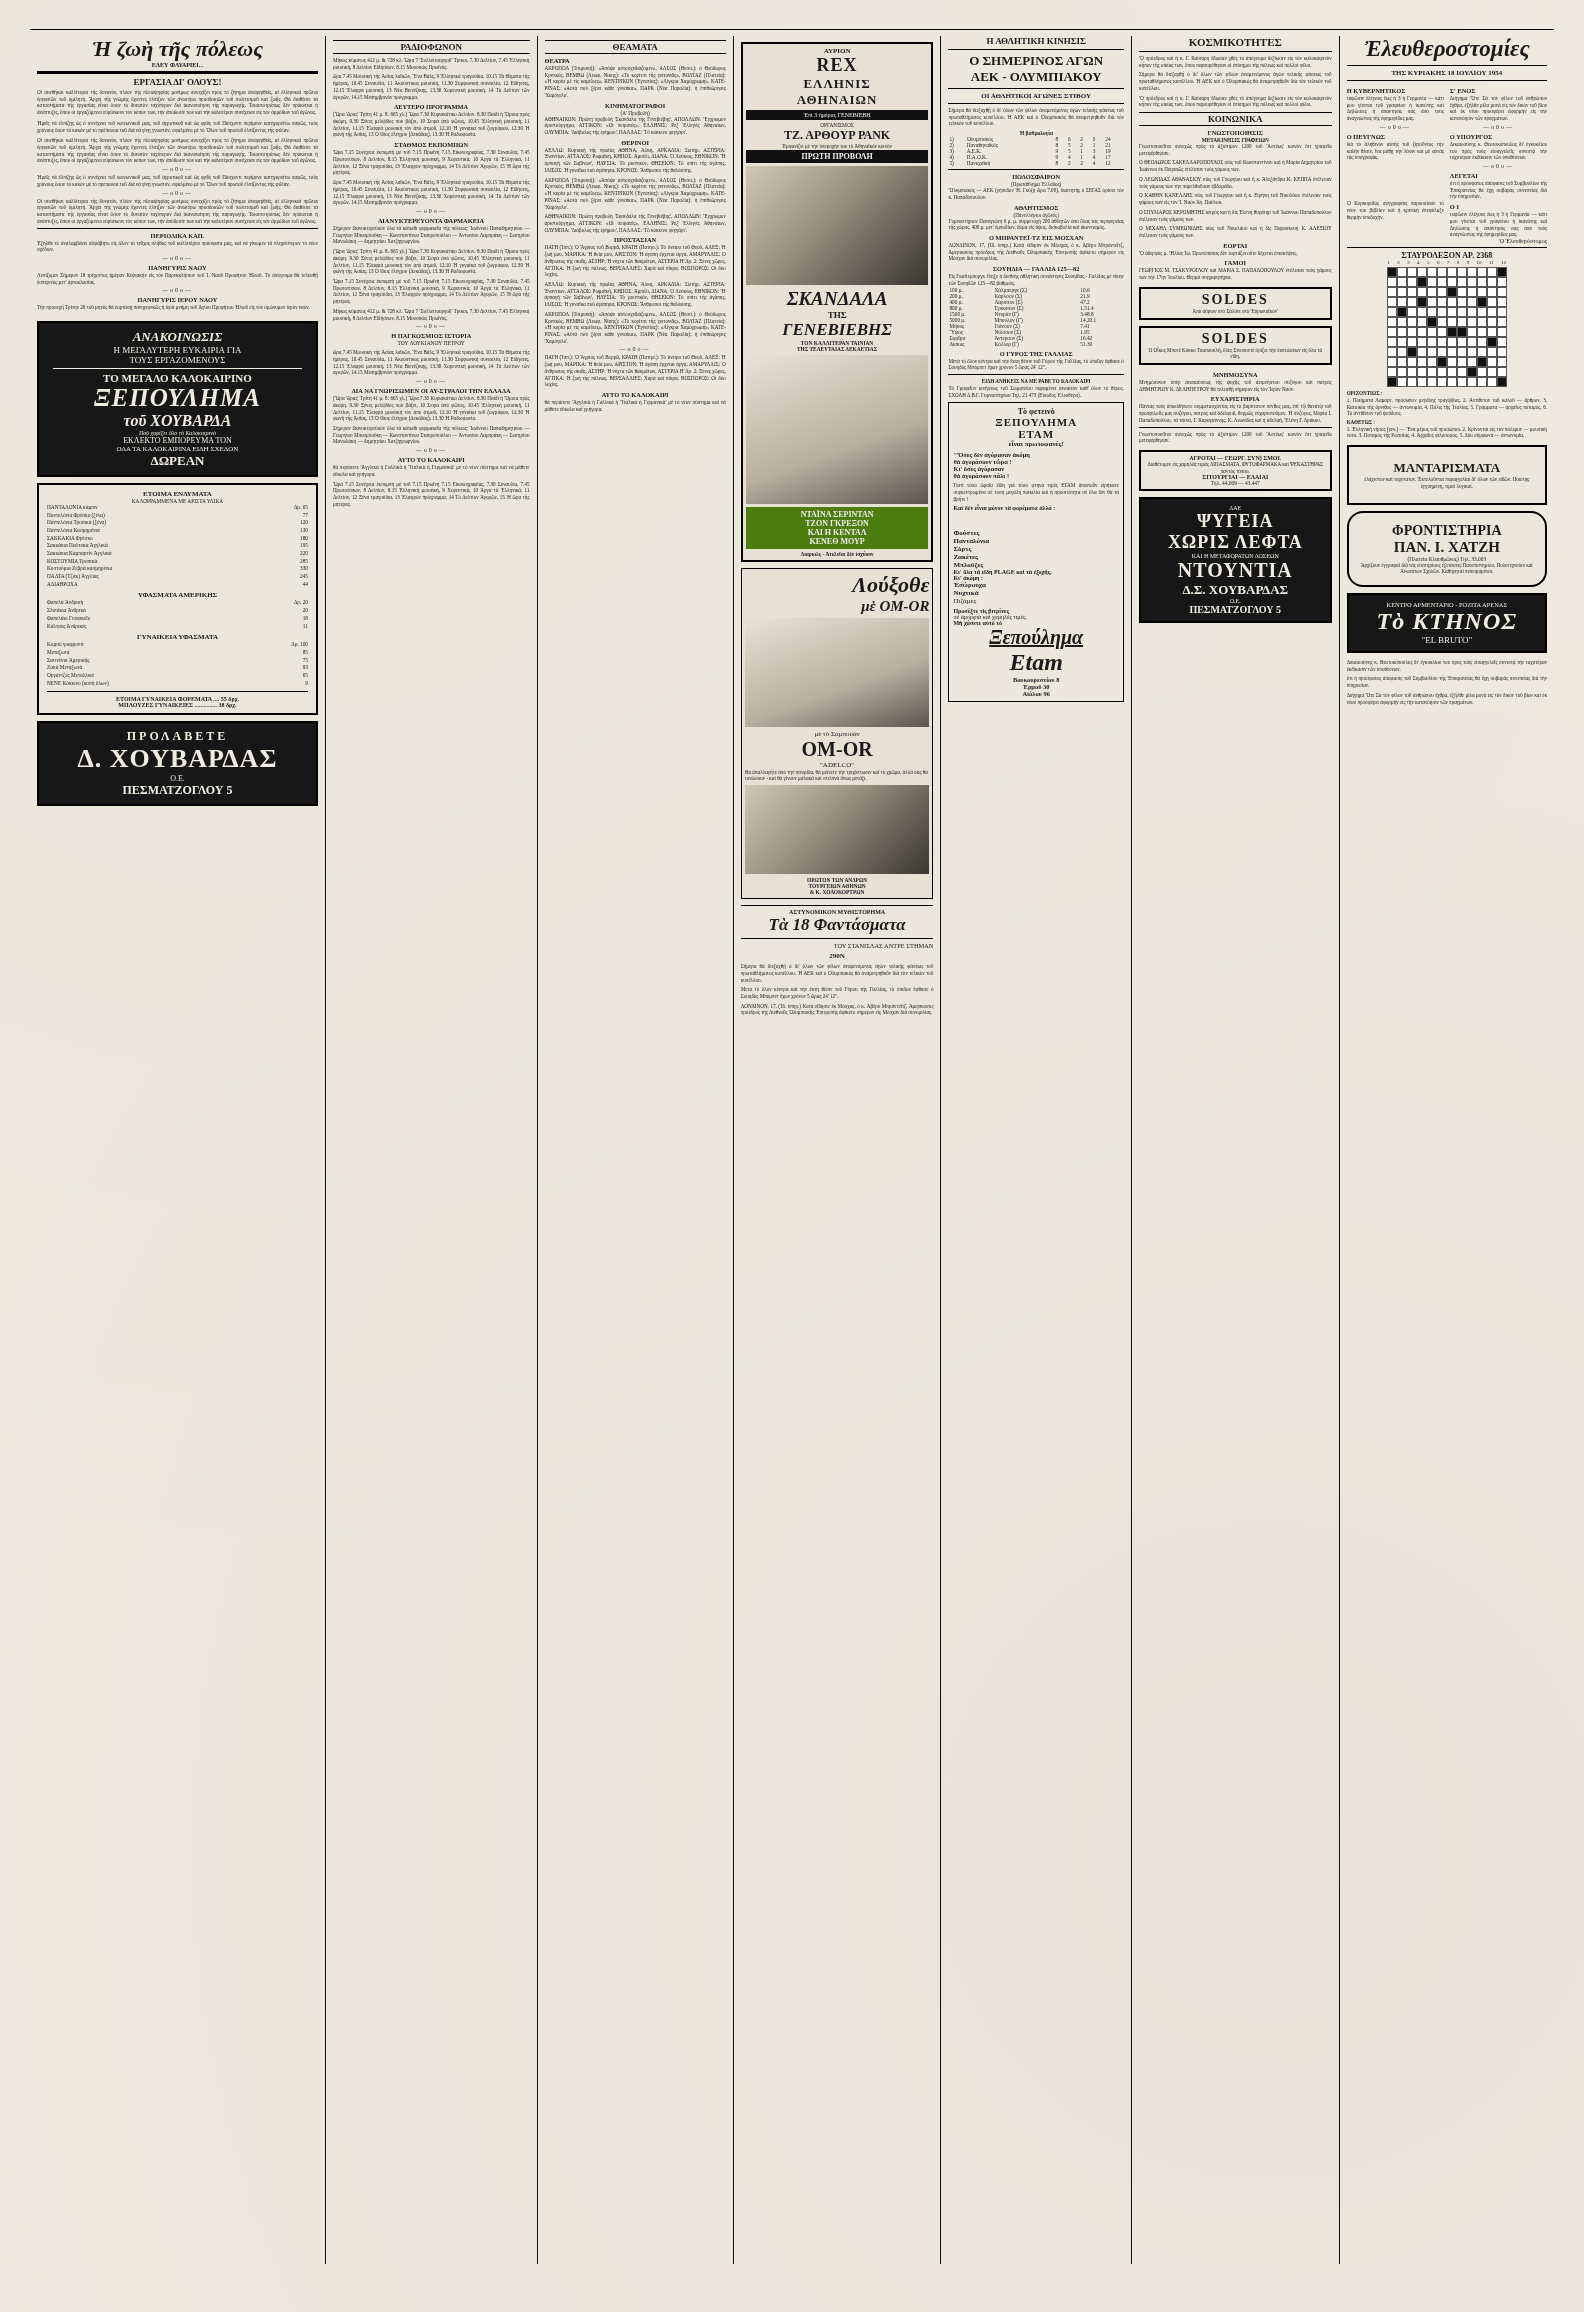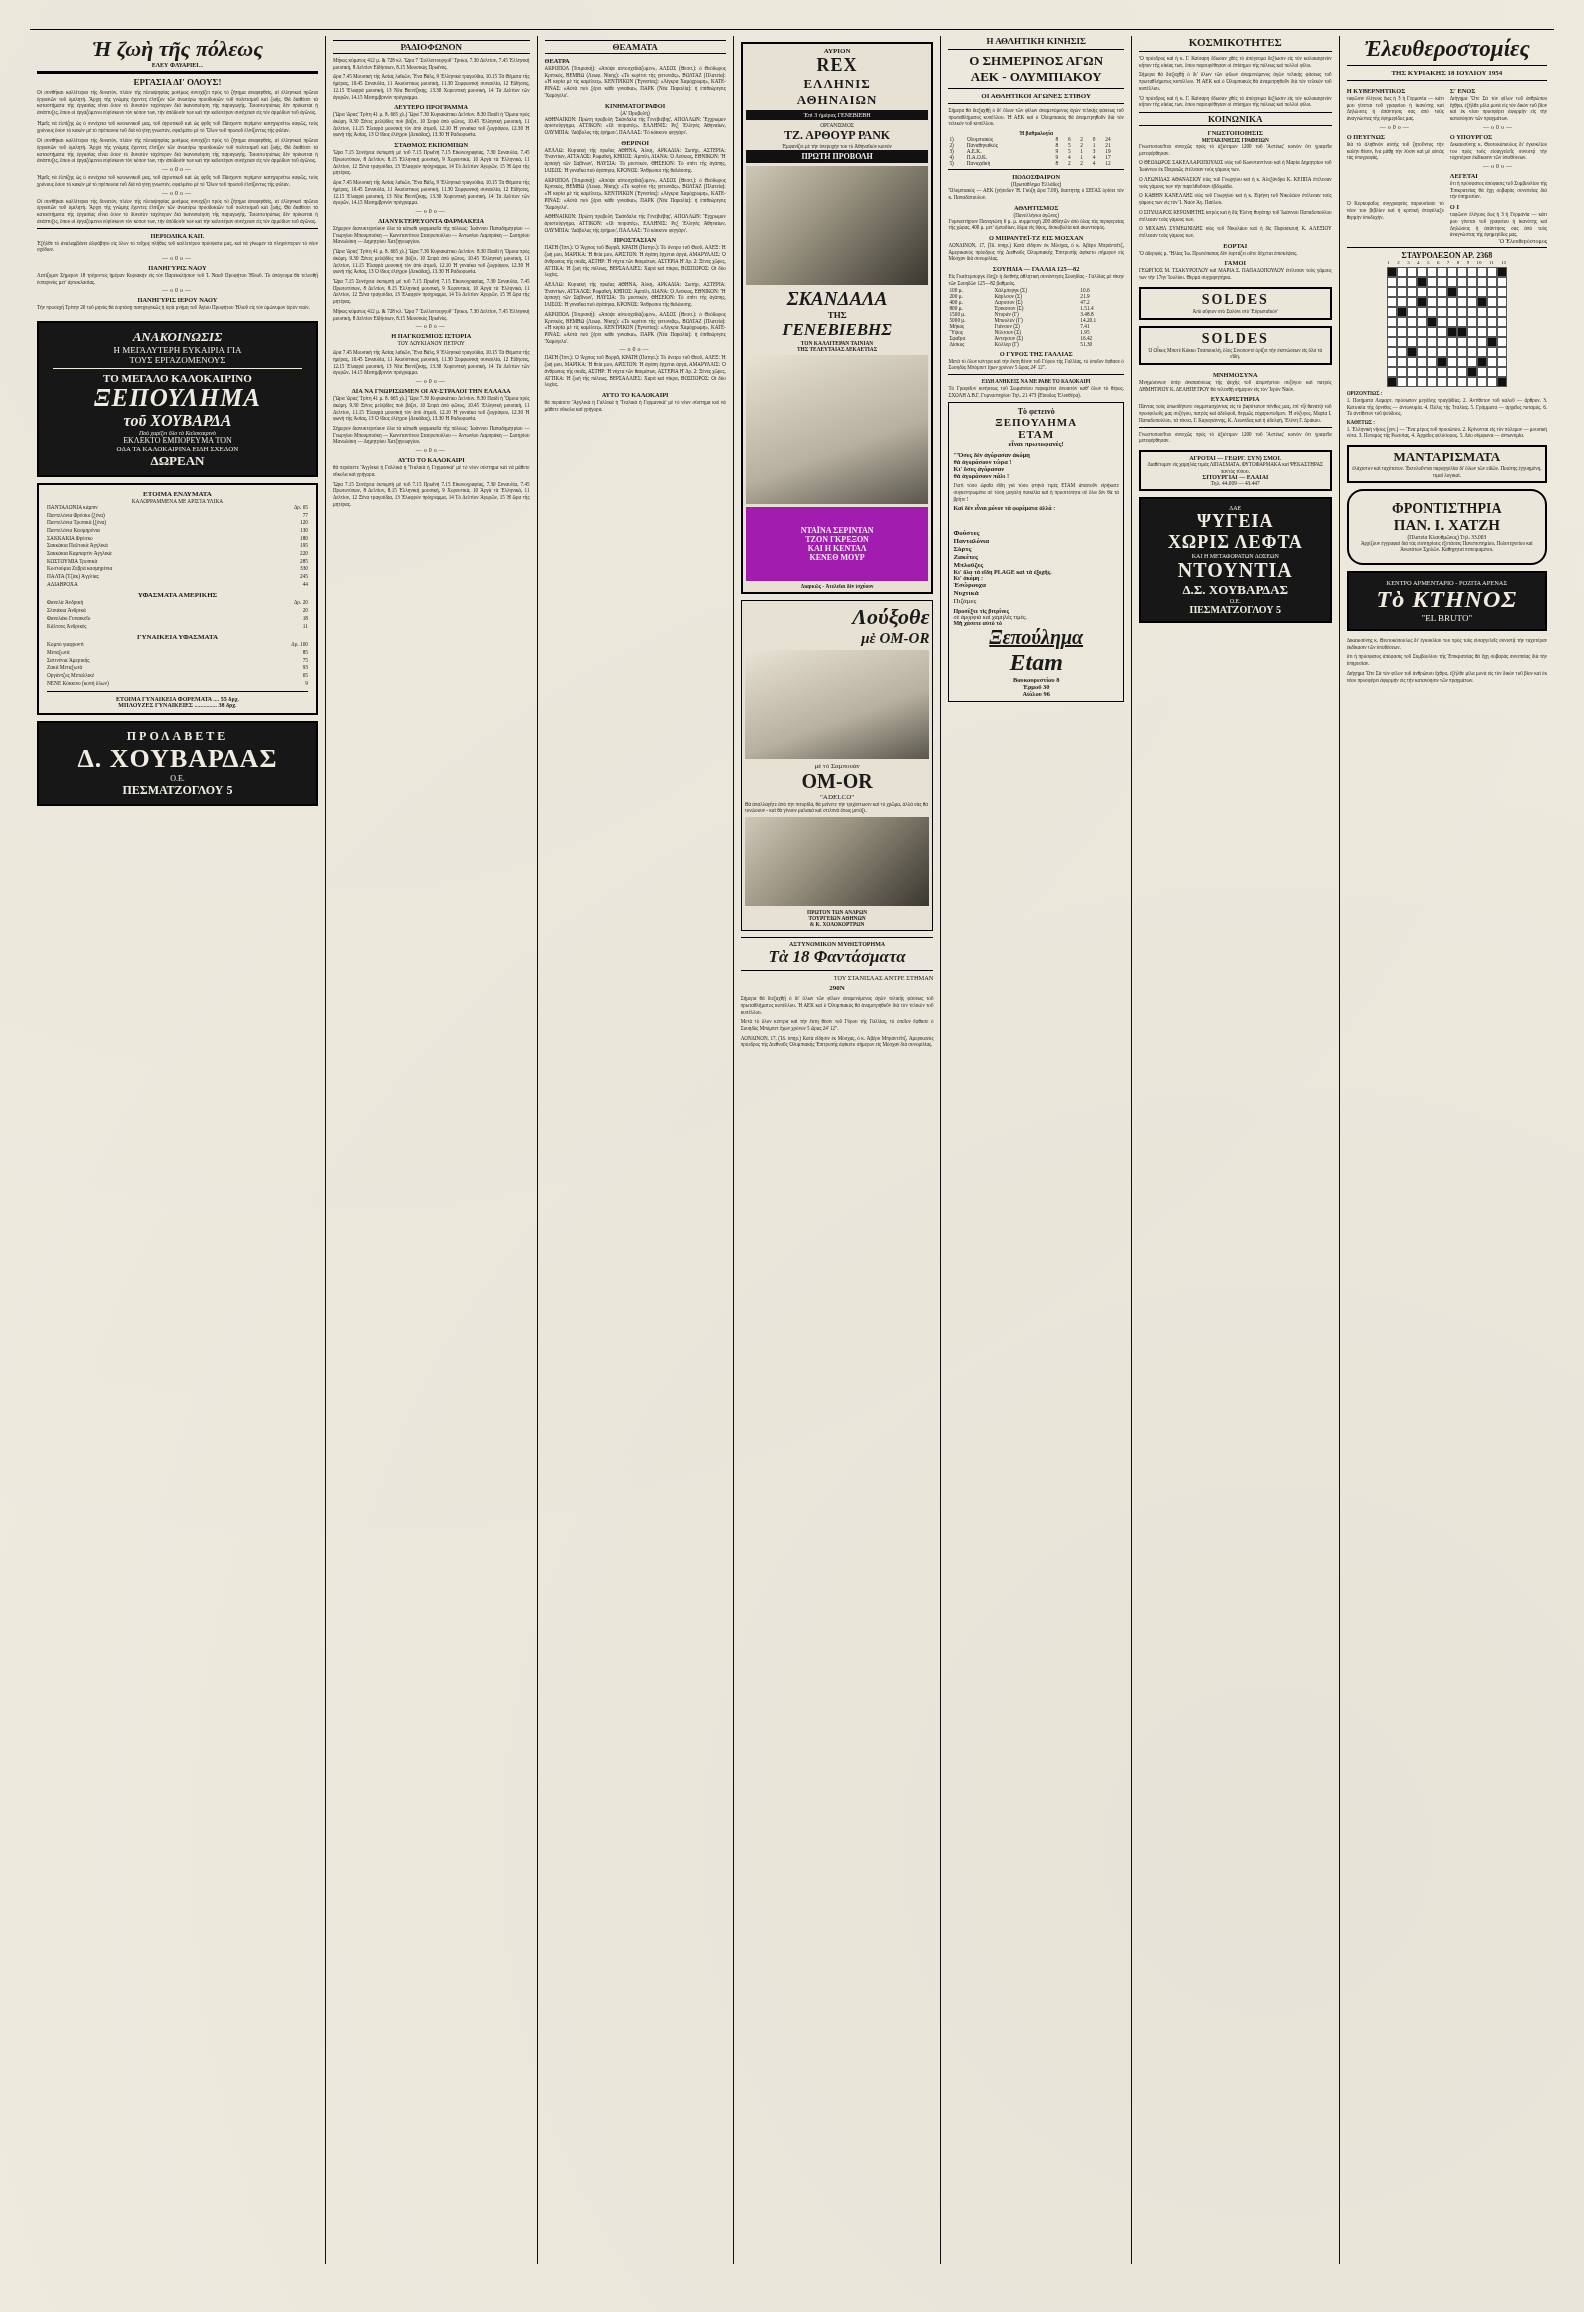--- a/index.html
+++ b/index.html
@@ -337,21 +337,21 @@
         <div style="background:#111;color:#eee;font-size:8px;font-weight:bold;padding:2px;">ΠΡΩΤΗ ΠΡΟΒΟΛΗ</div>
         <div class="illus">
           <div class="cap">&nbsp;</div>
         </div>
         <div style="font-size:19px;font-weight:bold;font-style:italic;">ΣΚΑΝΔΑΛΑ</div>
         <div style="font-size:9px;font-weight:bold;">ΤΗΣ</div>
         <div style="font-size:17px;font-weight:bold;font-style:italic;">ΓΕΝΕΒΙΕΒΗΣ</div>
         <div style="font-size:5.4px;font-weight:bold;">ΤΟΝ ΚΑΛΛΙΤΕΡΑΝ ΤΑΙΝΙΑΝ</div>
         <div style="font-size:5.4px;font-weight:bold;">ΤΗΣ ΤΕΛΕΥΤΑΙΑΣ ΔΕΚΑΕΤΙΑΣ</div>
         <div class="illus light" style="height:149px;"></div>
-        <div style="background:#a21caf;color:#eee;padding:19px;">
+        <div style="background:#4d7c0f;color:#eee;padding:3px;">
           <div style="font-size:8px;font-weight:bold;">ΝΤΑΪΝΑ ΣΕΡΙΝΤΑΝ</div>
           <div style="font-size:8px;font-weight:bold;">ΤΖΟΝ ΓΚΡΕΞΟΝ</div>
           <div style="font-size:8px;font-weight:bold;">ΚΑΙ Η ΚΕΝΤΑΛ</div>
           <div style="font-size:8px;font-weight:bold;">ΚΕΝΕΘ ΜΟΥΡ</div>
         </div>
         <div style="font-size:5.4px;font-weight:bold;margin-top:2px;">Διαρκῶς - Ἀτελεῖαι δὲν ἰσχύουν</div>
       </div>
 
       <div class="movie-ad" style="border-width:1px;">
         <div class="script" style="font-size:22px;text-align:right;">Λούξοθε</div>
@@ -792,21 +792,21 @@
           <div></div>
           <div></div>
           <div></div>
           <div class="blk"></div>
         </div>
       <div class="tiny" style="margin-top:3px;"><span class="bold">ΟΡΙΖΟΝΤΙΩΣ :</span></div>
       <div class="tiny">1. Ποιήματα Λαμαρτ. πρόσωπον μεγάλης τραγῳδίας. 2. Ἀντίθετον τοῦ καλοῦ — ἄρθρον. 3. Κατοικία τῆς ὄρνιθος — ἀντωνυμία. 4. Πόλις τῆς Ἰταλίας. 5. Γράμματα — ἀρχαῖος ποταμός. 6. Τὸ ἀντίθετον τοῦ ψεύδους.</div>
       <div class="tiny" style="margin-top:2px;"><span class="bold">ΚΑΘΕΤΩΣ :</span></div>
       <div class="tiny">1. Ἑλληνικὴ νῆσος (γεν.) — Ἕνα μέρος τοῦ προσώπου. 2. Κρίνονται εἰς τὸν πόλεμον — μουσικὴ νότα. 3. Ποταμὸς τῆς Ρωσσίας. 4. Ἀρχαῖος φιλόσοφος. 5. Δύο σύμφωνα — ἀντωνυμία.</div>
 
-      <div class="ad" style="padding:2px;">
+      <div class="ad" style="padding:13px;">
         <div class="center bold" style="font-size:13px;">ΜΑΝΤΑΡΙΣΜΑΤΑ</div>
         <div class="tiny center">ἐλάχιστον καὶ ταχύτατον. Ἐκτελοῦνται παραγγελίαι δι' ὅλων τῶν εἰδῶν. Ποιότης ἐγγυημένη, τιμαὶ λογικαί.</div>
       </div>
       <div class="ad" style="padding:10px;border-radius:16px;">
         <div class="center bold" style="font-size:14px;">ΦΡΟΝΤΙΣΤΗΡΙΑ</div>
         <div class="center bold" style="font-size:15px;">ΠΑΝ. Ι. ΧΑΤΖΗ</div>
         <div class="center" style="font-size:5.4px;">(Πλατεία Κλαυθμῶνος) Τηλ. 33.003</div>
         <div class="tiny center">Ἀρχίζουν ἐγγραφαὶ διὰ τὰς εἰσιτηρίους ἐξετάσεις Πανεπιστημίου, Πολυτεχνείου καὶ Ἀνωτάτων Σχολῶν. Καθηγηταὶ πεπειραμένοι.</div>
       </div>
 

